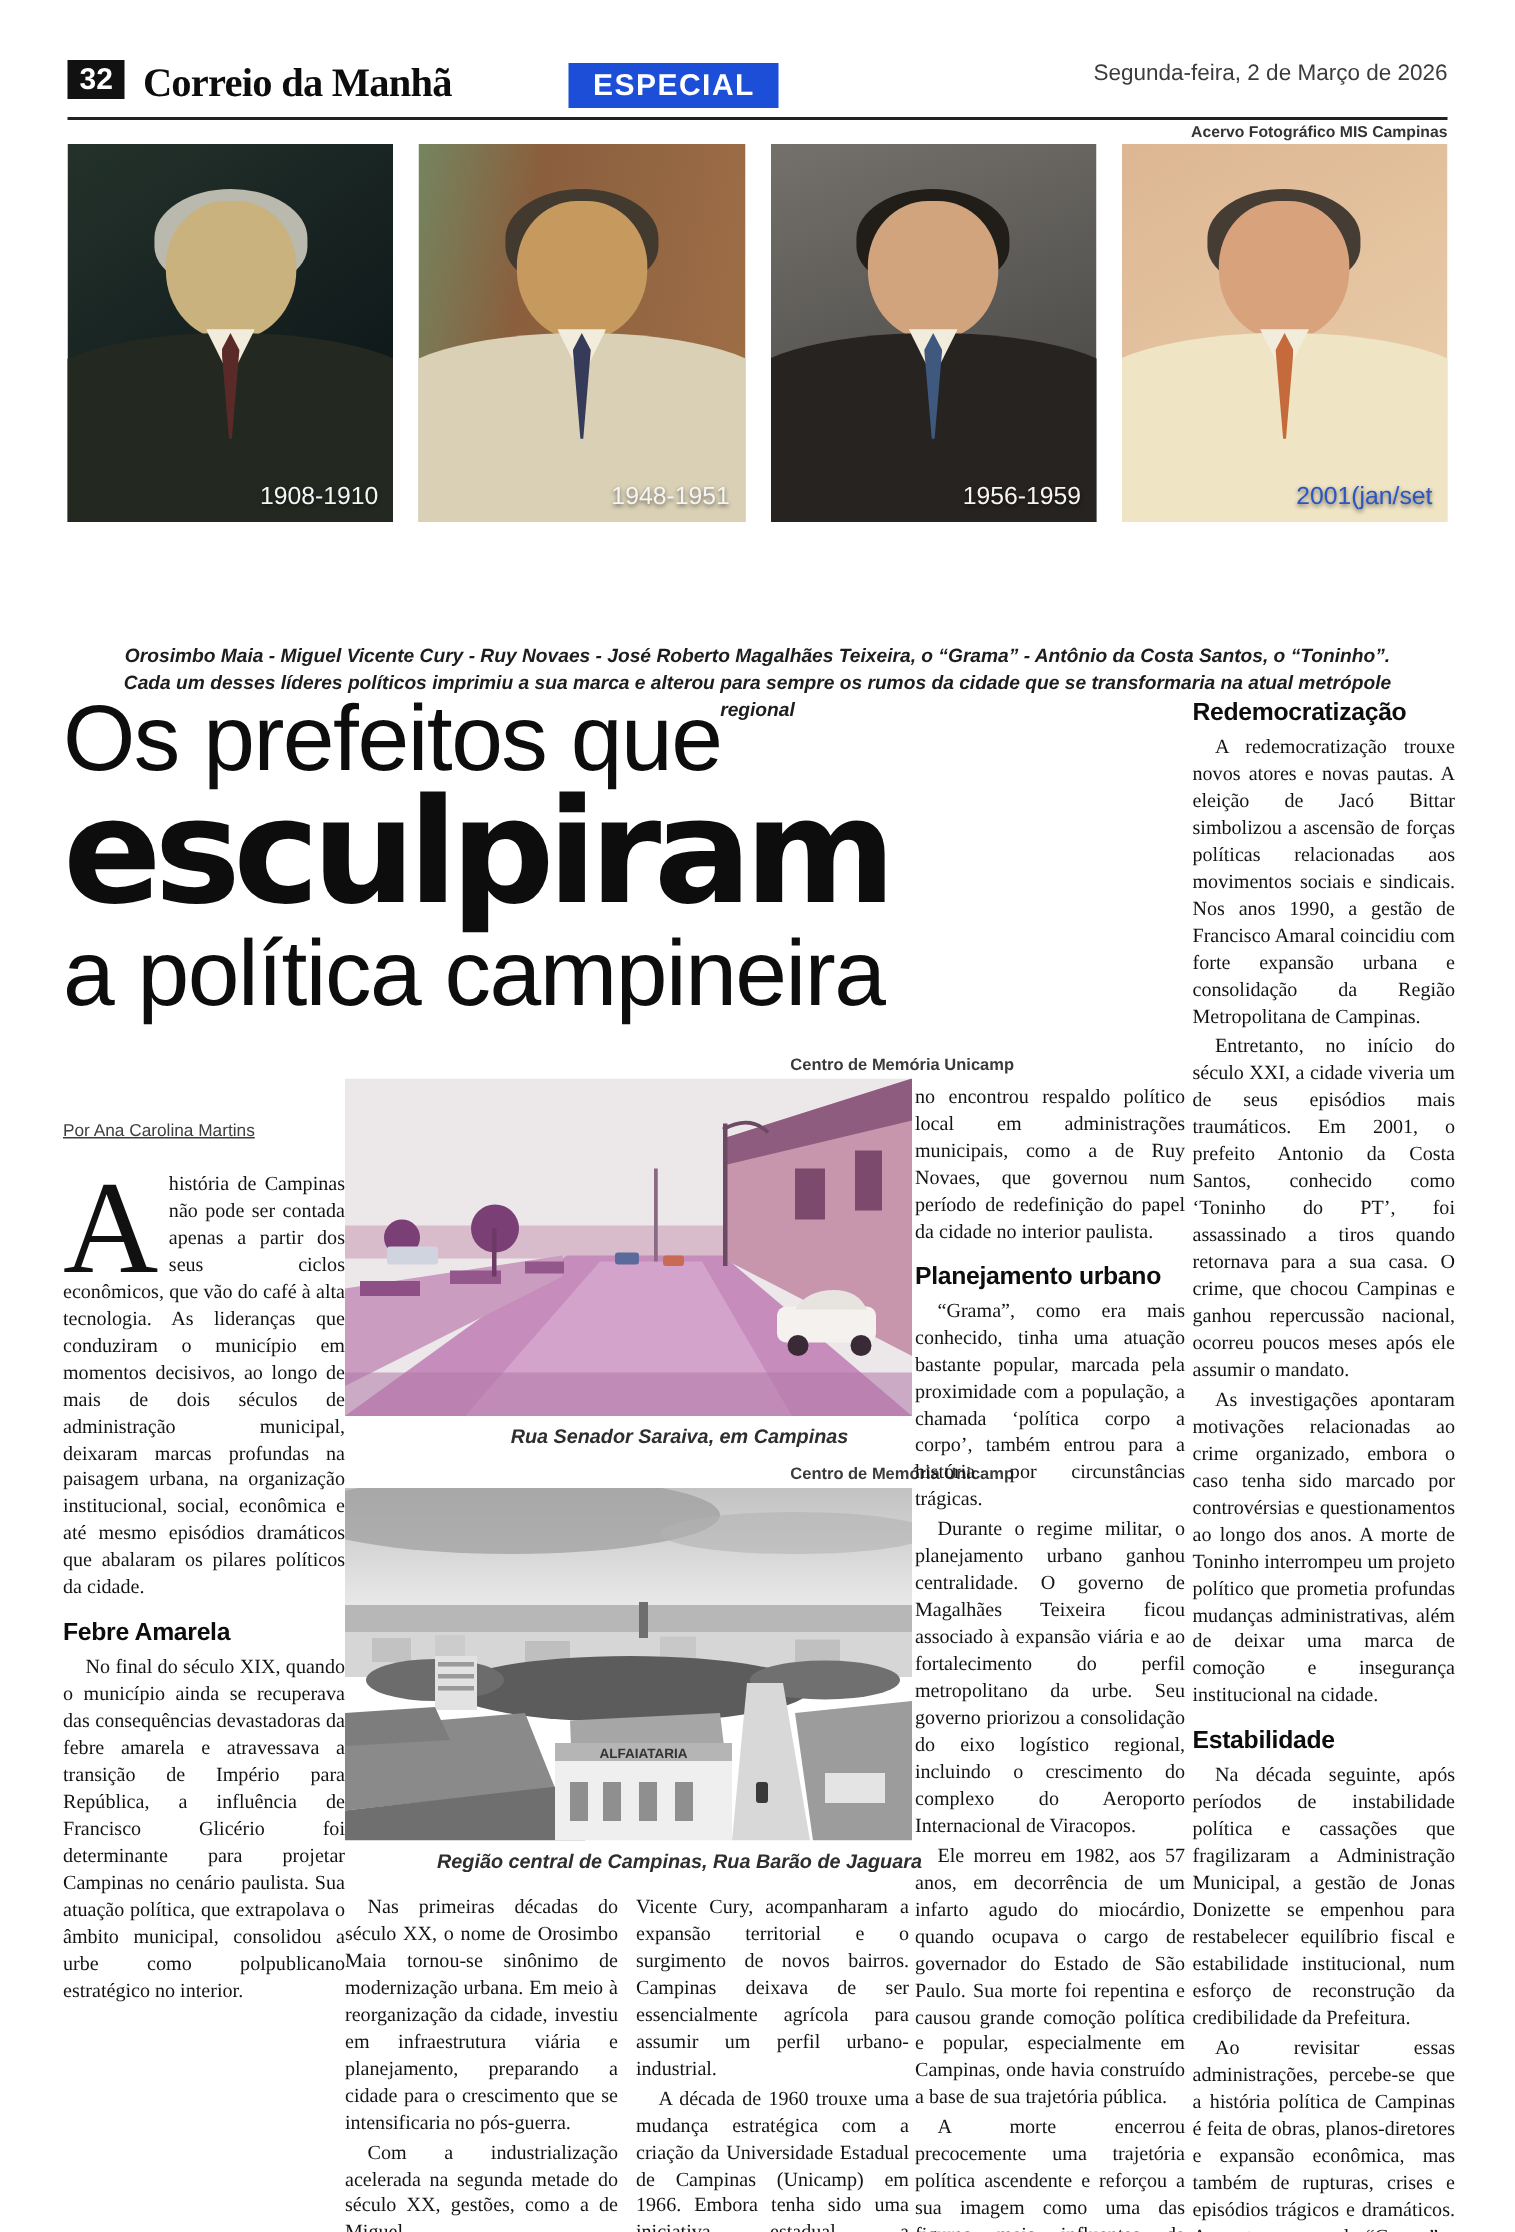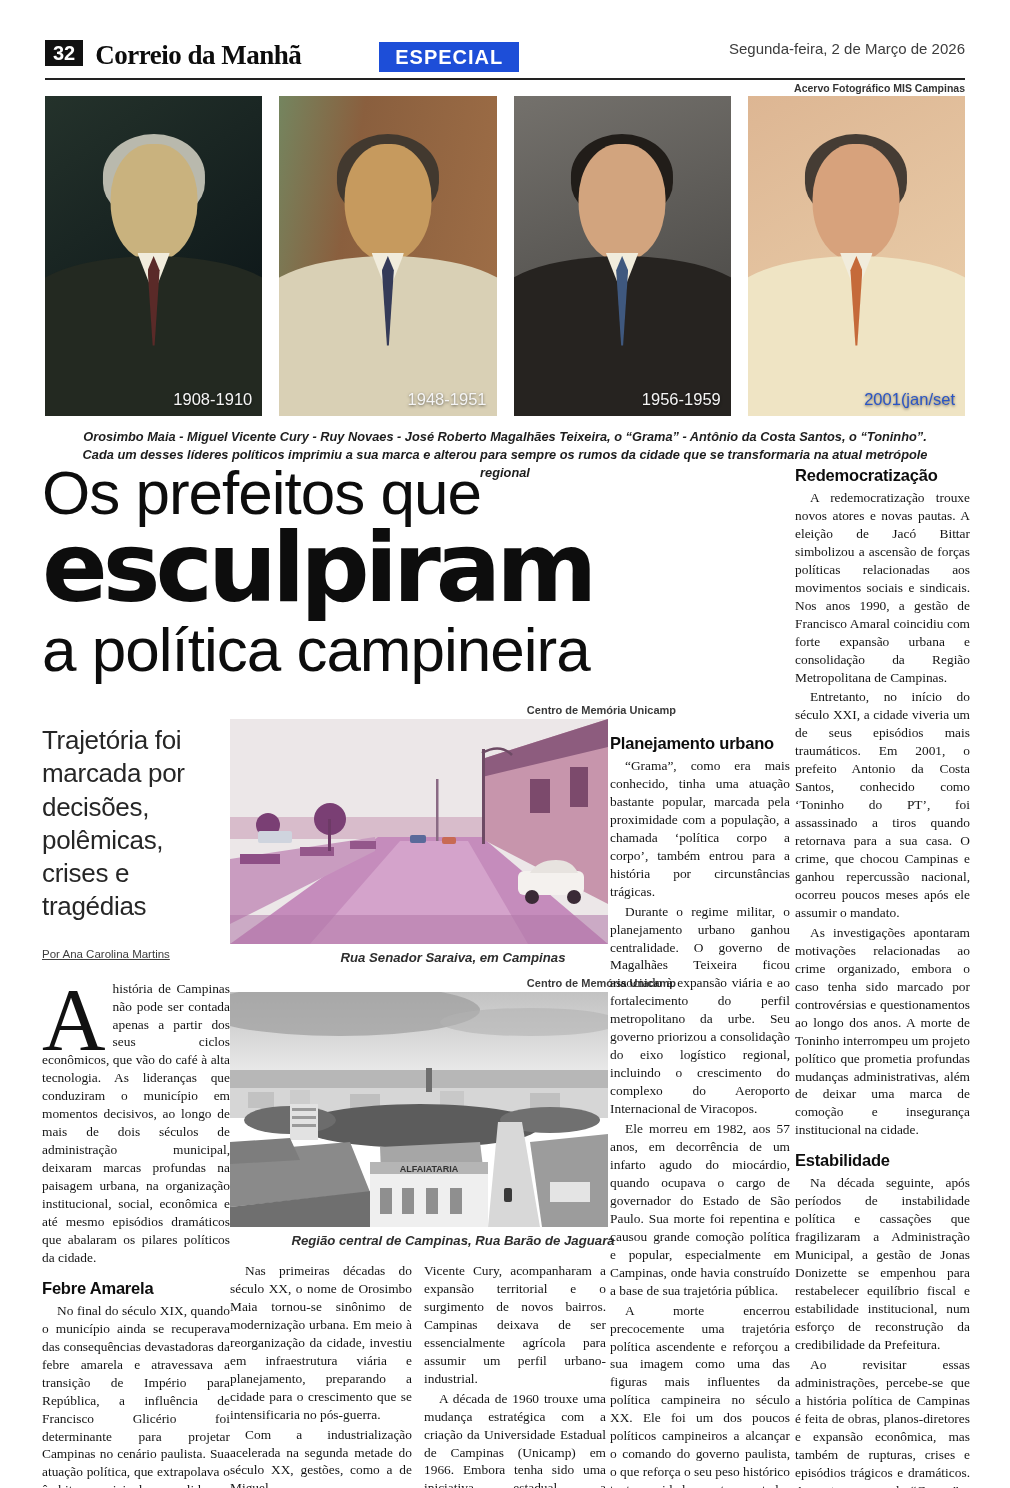--- a/index.html
+++ b/index.html
@@ -11,21 +11,21 @@
        border-bottom:2px solid #222;}
   .pagenum{background:#111;color:#fff;font-weight:bold;font-size:20px;padding:3px 8px;line-height:1;}
   .masthead{font-family:"Liberation Serif",serif;font-weight:bold;font-size:27px;letter-spacing:-.5px;
             margin-left:12px;color:#0d0d0d;}
   .section-box{background:#1d4ed8;color:#fff;font-weight:bold;font-size:20px;letter-spacing:1px;
                padding:5px 16px;margin-left:78px;line-height:1;align-self:flex-start;margin-top:2px;}
   .hdr-date{margin-left:auto;font-size:15px;color:#3c3c3c;}
   .strip-credit{position:absolute;right:45px;top:82px;font-size:10.5px;font-weight:bold;color:#333;}
 
   
-  .strip{position:absolute;left:45px;right:45px;top:96px;height:320px;display:flex;gap:17px;}
+  .strip{position:absolute;left:45px;right:45px;top:96px;height:252px;display:flex;gap:17px;}
   .portrait{position:relative;flex:1 1 0;overflow:hidden;}
   .p-bg{position:absolute;inset:0;}
   .p-hair{position:absolute;top:12%;left:50%;transform:translateX(-50%);width:47%;height:26%;
           border-radius:50% 50% 42% 42%;}
   .p-head{position:absolute;top:15%;left:50%;transform:translateX(-50%);width:40%;height:37%;
           border-radius:48% 48% 52% 52%;}
   .p-suit{position:absolute;bottom:0;left:50%;transform:translateX(-50%);width:120%;height:50%;
           border-radius:50% 50% 0 0 / 30% 30% 0 0;}
   .p-shirt{position:absolute;top:49%;left:50%;transform:translateX(-50%);width:15%;height:13%;
            background:#f1ecdc;clip-path:polygon(0 0,100% 0,50% 100%);}
@@ -123,21 +123,20 @@
 
   <div class="strip-caption">Orosimbo Maia - Miguel Vicente Cury - Ruy Novaes - José Roberto Magalhães Teixeira, o “Grama” - Antônio da Costa Santos, o “Toninho”. Cada um desses líderes políticos imprimiu a sua marca e alterou para sempre os rumos da cidade que se transformaria na atual metrópole regional</div>
 
   <div class="headline">
     <div class="hl1">Os prefeitos que</div>
     <div class="hl2">esculpiram</div>
     <div class="hl3">a política campineira</div>
   </div>
 
   <div class="col col1">
-    <div class="deck">Trajetória foi marcada por decisões, polêmicas, crises e tragédias</div>
     <div class="byline">Por Ana Carolina Martins</div>
     <div class="body">
       <p><span class="dropcap">A</span><span>história de Campinas não pode ser contada apenas a partir dos seus ciclos econômicos, que vão do café à alta tecnologia. As lideranças que conduziram o município em momentos decisivos, ao longo de mais de dois séculos de administração municipal, deixaram marcas profundas na paisagem urbana, na organização institucional, social, econômica e até mesmo episódios dramáticos que abalaram os pilares políticos da cidade.</span></p>
       <div class="bodyhead">Febre Amarela</div>
       <p class="ind">No final do século XIX, quando o município ainda se recuperava das consequências devastadoras da febre amarela e atravessava a transição de Império para República, a influência de Francisco Glicério foi determinante para projetar Campinas no cenário paulista. Sua atuação política, que extrapolava o âmbito municipal, consolidou a urbe como polpublicano estratégico no interior.</p>
     </div>
   </div>
 
   <div class="photoblock">
     <div class="ph-credit">Centro de Memória Unicamp</div>
@@ -219,20 +218,21 @@
     <p class="ind">Nas primeiras décadas do século XX, o nome de Orosimbo Maia tornou-se sinônimo de modernização urbana. Em meio à reorganização da cidade, investiu em infraestrutura viária e planejamento, preparando a cidade para o crescimento que se intensificaria no pós-guerra.</p>
     <p class="ind">Com a industrialização acelerada na segunda metade do século XX, gestões, como a de Miguel</p>
   </div>
 
   <div class="col col3 body">
     <p>Vicente Cury, acompanharam a expansão territorial e o surgimento de novos bairros. Campinas deixava de ser essencialmente agrícola para assumir um perfil urbano-industrial.</p>
     <p class="ind">A década de 1960 trouxe uma mudança estratégica com a criação da Universidade Estadual de Campinas (Unicamp) em 1966. Embora tenha sido uma iniciativa estadual, a consolidação da instituição de ensi-</p>
   </div>
 
   <div class="col col4 body">
+    <p>no encontrou respaldo político local em administrações municipais, como a de Ruy Novaes, que governou num período de redefinição do papel da cidade no interior paulista.</p>
     <div class="bodyhead">Planejamento urbano</div>
     <p class="ind">“Grama”, como era mais conhecido, tinha uma atuação bastante popular, marcada pela proximidade com a população, a chamada ‘política corpo a corpo’, também entrou para a história por circunstâncias trágicas.</p>
     <p class="ind">Durante o regime militar, o planejamento urbano ganhou centralidade. O governo de Magalhães Teixeira ficou associado à expansão viária e ao fortalecimento do perfil metropolitano da urbe. Seu governo priorizou a consolidação do eixo logístico regional, incluindo o crescimento do complexo do Aeroporto Internacional de Viracopos.</p>
     <p class="ind">Ele morreu em 1982, aos 57 anos, em decorrência de um infarto agudo do miocárdio, quando ocupava o cargo de governador do Estado de São Paulo. Sua morte foi repentina e causou grande comoção política e popular, especialmente em Campinas, onde havia construído a base de sua trajetória pública.</p>
     <p class="ind">A morte encerrou precocemente uma trajetória política ascendente e reforçou a sua imagem como uma das figuras mais influentes da política campineira no século XX. Ele foi um dos poucos políticos campineiros a alcançar o comando do governo paulista, o que reforça o seu peso histórico tanto na cidade quanto no estado.</p>
   </div>
 
   <div class="col col5 body">
     <div class="bodyhead first">Redemocratização</div>
     <p class="ind">A redemocratização trouxe novos atores e novas pautas. A eleição de Jacó Bittar simbolizou a ascensão de forças políticas relacionadas aos movimentos sociais e sindicais. Nos anos 1990, a gestão de Francisco Amaral coincidiu com forte expansão urbana e consolidação da Região Metropolitana de Campinas.</p>

